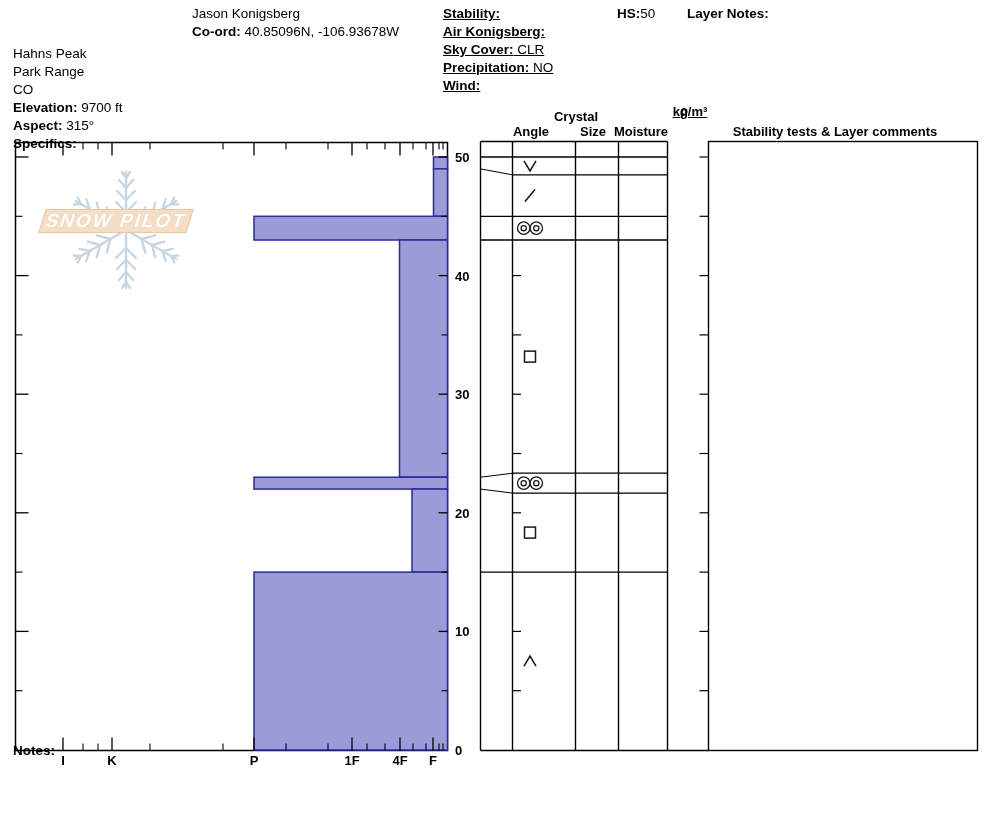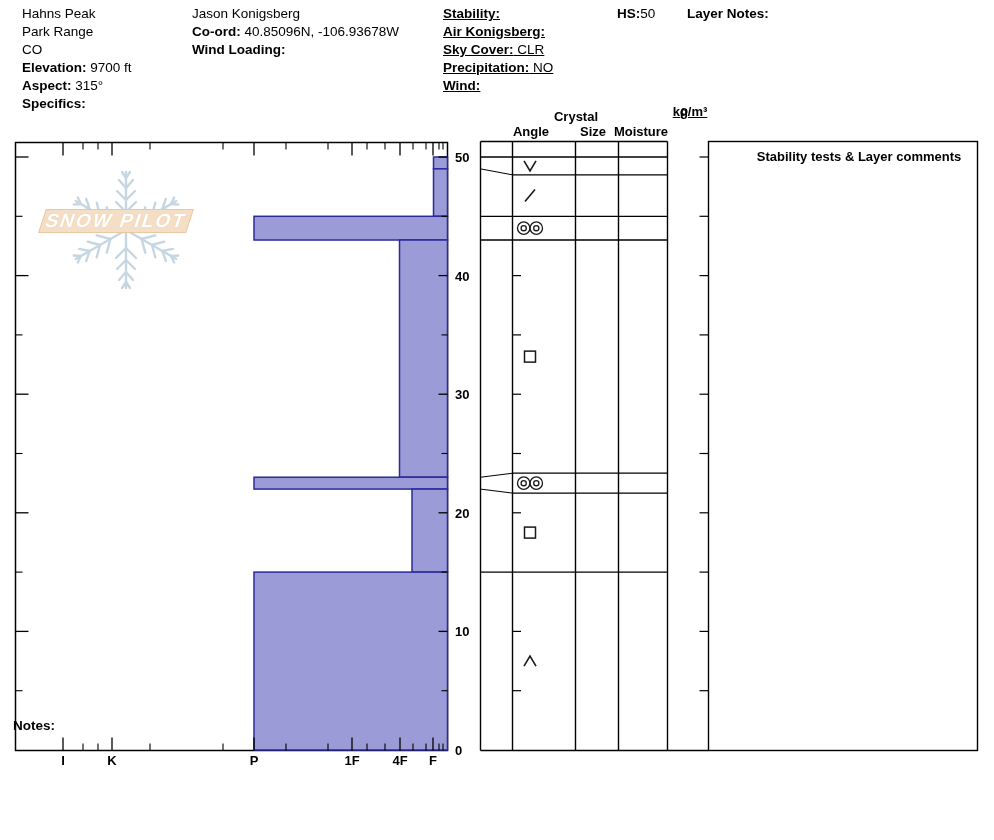--- a/index.html
+++ b/index.html
@@ -9,48 +9,47 @@
   .hline{font-size:13.5px;line-height:18px;white-space:pre;}
   .hline b{font-weight:bold;}
   svg.profile{position:absolute;left:0;top:0;}
   .tbl-label{position:absolute;font-weight:bold;font-size:13px;white-space:nowrap;text-align:center;}
   #th-crystal{left:548px;top:109px;width:56px;}
   #th-form{left:507px;top:124px;width:48px;}
   #th-size{left:569px;top:124px;width:48px;}
   #th-moisture{left:609px;top:124px;width:64px;}
   #th-rho{left:670px;top:103px;width:28px;}
   #th-rho-units{left:668px;top:104px;width:44px;text-decoration:underline;}
-  #th-comments{left:732px;top:124px;width:254px;margin-top:25px;}
-  .notes{position:absolute;left:13px;top:718px;font-weight:bold;font-size:13.5px;}
+  #th-comments{left:708px;top:124px;width:254px;}
+  .notes{position:absolute;left:13px;top:743px;font-weight:bold;font-size:13.5px;}
   .logo{position:absolute;left:40px;top:150px;width:180px;height:170px;}
   .logo svg{position:absolute;left:0;top:0;}
   .banner{position:absolute;left:2px;top:59px;width:146px;height:22px;
           background:#F5DEC6;border:1px solid #E7C9A4;transform:skewX(-18deg);
           display:flex;align-items:center;justify-content:center;}
   .banner span{font-weight:bold;font-size:19px;letter-spacing:2px;color:#ffffff;
                text-shadow:0 0 1px #E3C39B;white-space:nowrap;}
 </style>
 </head>
 <body>
 
 <div class="page">
 
   <div id="header-info">
-      <div class="hcol" style="left: 22px;">
+      <div class="hcol" style="left: 13px; margin-top: 40px;">
         <div class="hline">Hahns Peak</div>
         <div class="hline">Park Range</div>
         <div class="hline">CO</div>
         <div class="hline"><b>Elevation:</b> 9700 ft</div>
         <div class="hline"><b>Aspect:</b> 315°</div>
         <div class="hline"><b>Specifics:</b></div>
       </div>
       <div class="hcol" style="left: 192px;">
         <div class="hline">Jason Konigsberg</div>
         <div class="hline"><b>Co-ord:</b> 40.85096N, -106.93678W</div>
-        <div class="hline"><b>Wind Loading:</b></div>
       </div>
       <div class="hcol" style="left: 443px; text-decoration: underline;">
         <div class="hline"><b>Stability:</b></div>
         <div class="hline"><b>Air Konigsberg:</b></div>
         <div class="hline"><b>Sky Cover:</b> CLR</div>
         <div class="hline"><b>Precipitation:</b> NO</div>
         <div class="hline"><b>Wind:</b></div>
       </div>
       <div class="hcol" style="left: 617px; text-align: right;">
         <div class="hline"><b>HS:</b>50</div>

